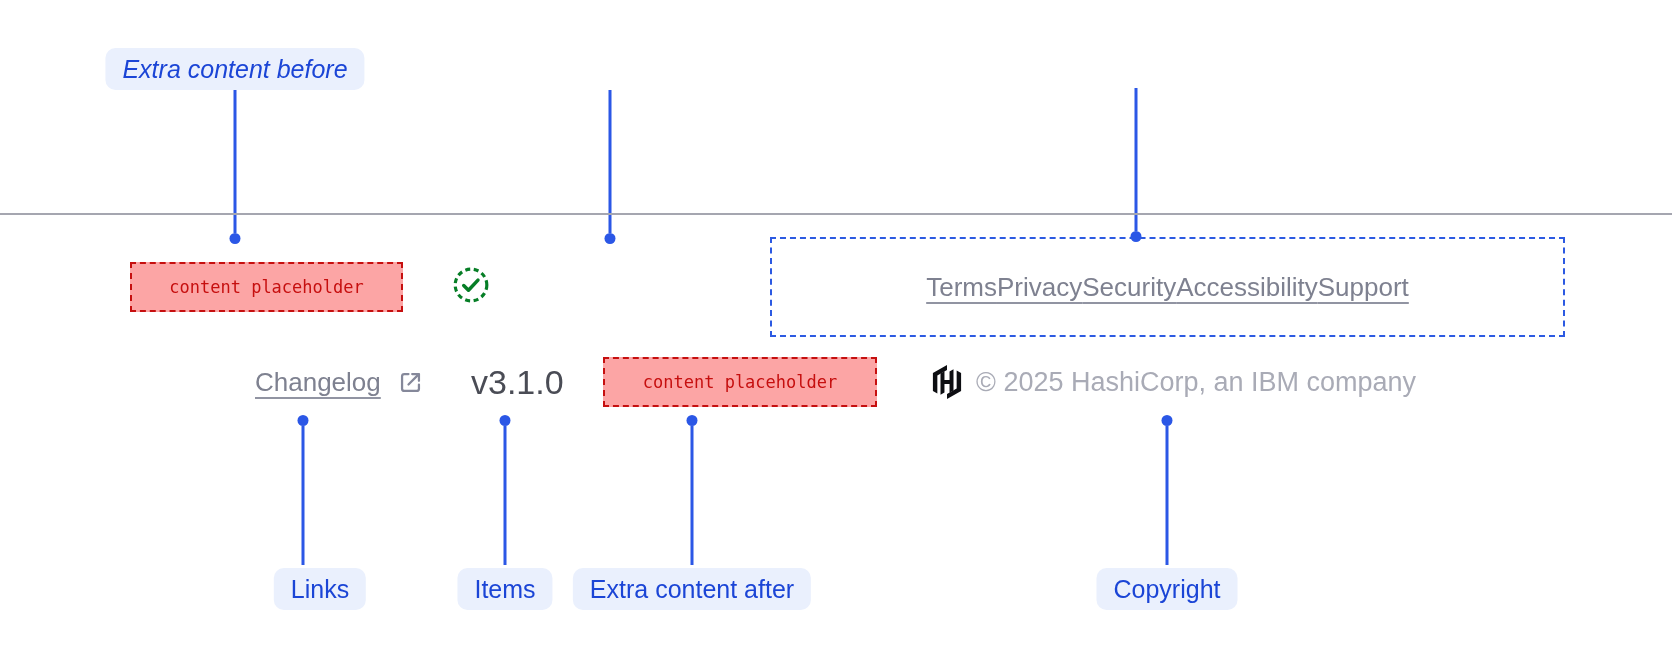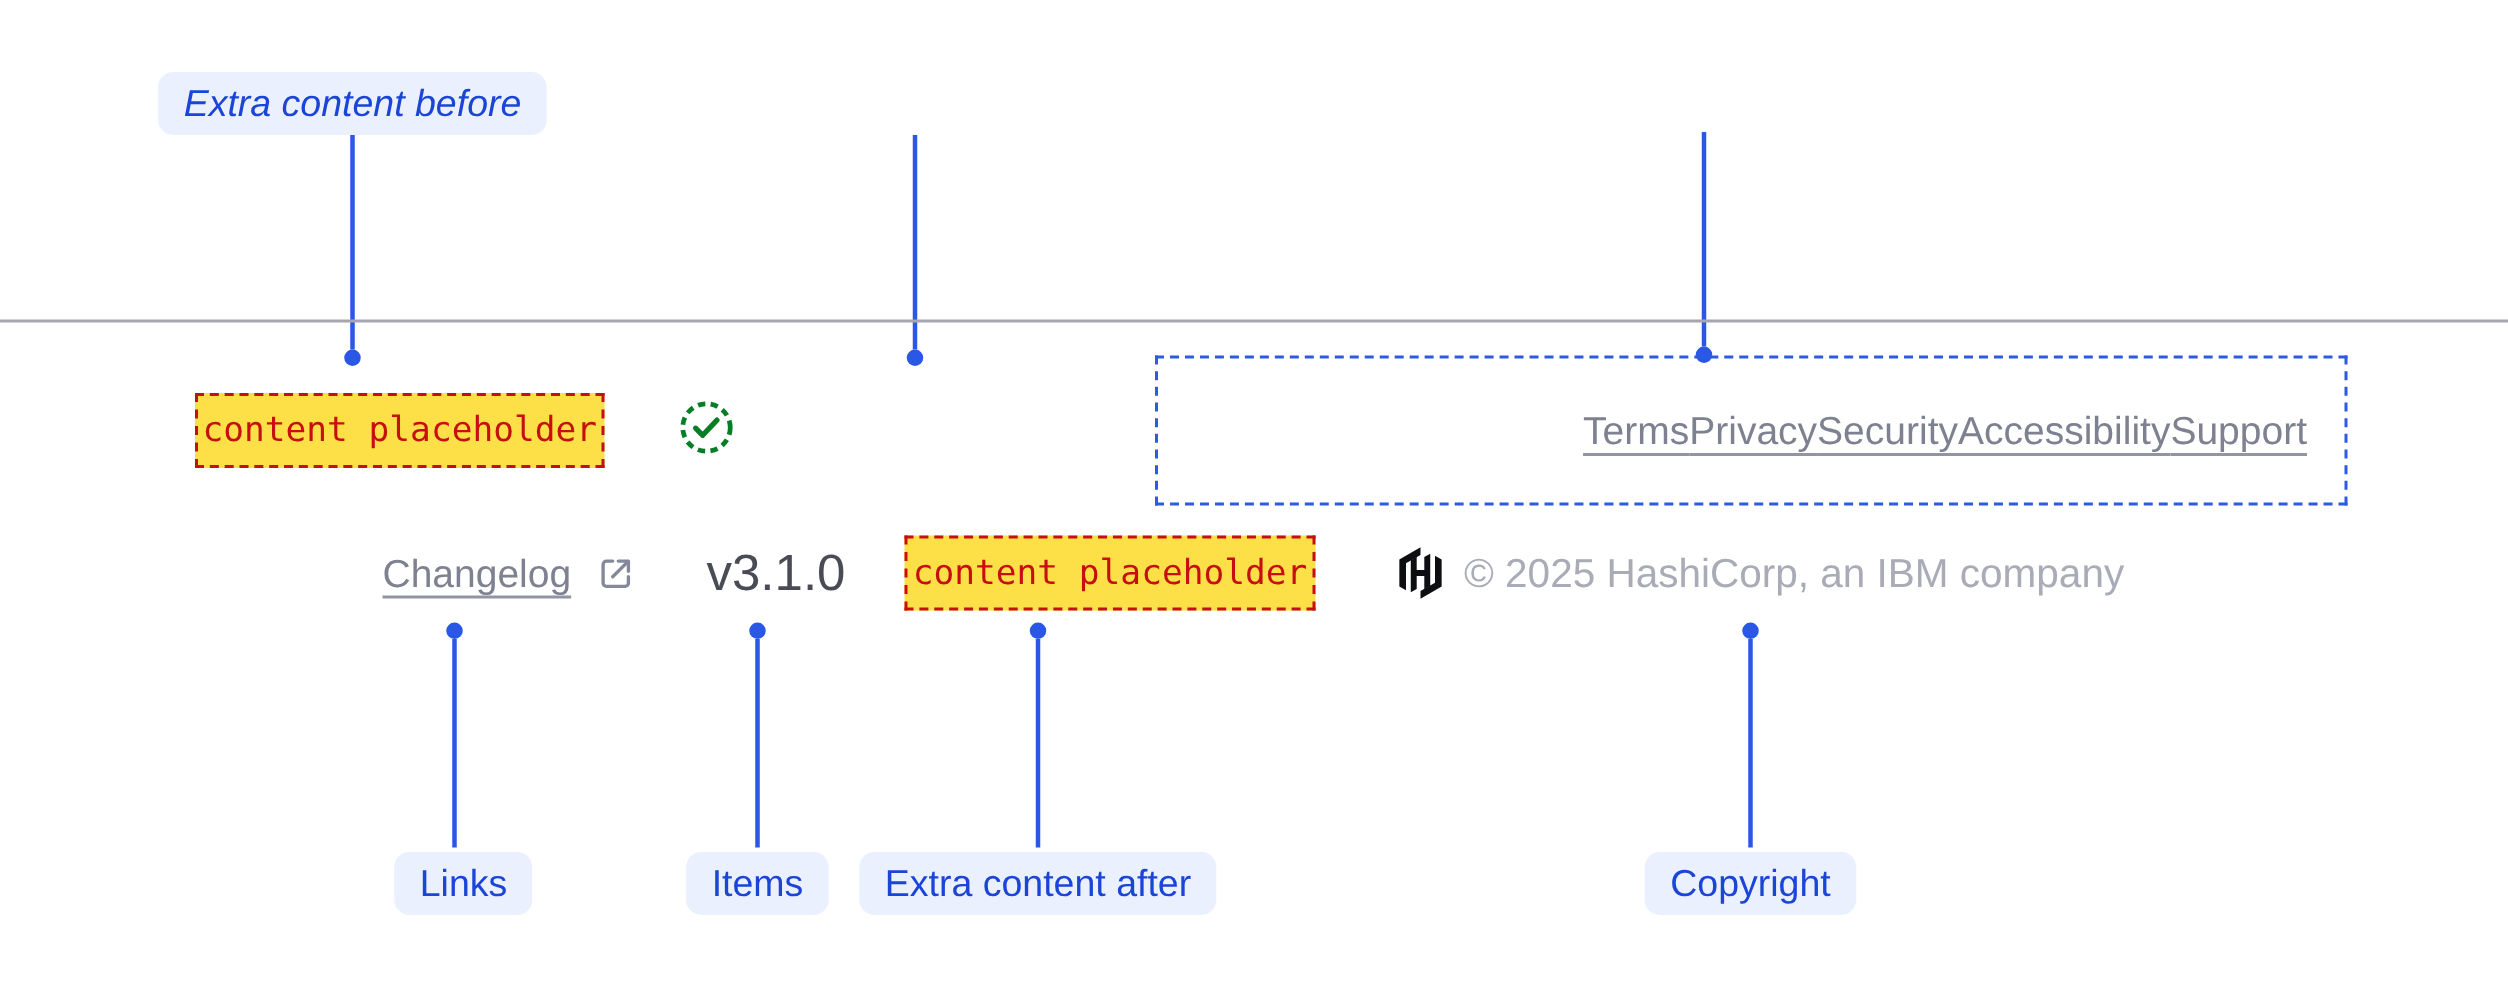--- a/index.html
+++ b/index.html
@@ -12,32 +12,32 @@
     position:absolute;transform:translateX(-50%);
     background:#eaf0fd;color:#1b45d6;font-size:25px;font-weight:500;
     line-height:30px;padding:6px 17px;border-radius:10px;white-space:nowrap;
   }
   .vline{position:absolute;width:3px;transform:translateX(-50%);background:#2b57e6;}
   .dot{position:absolute;width:11px;height:11px;border-radius:50%;transform:translateX(-50%);background:#2b57e6;}
   
   .divider{position:absolute;left:0;top:213px;width:1672px;height:2px;background:#a5a6b0;}
   .placeholder{
     position:absolute;display:flex;align-items:center;justify-content:center;
-    background:#fde047;border:2px dashed #c60f0f;box-sizing:border-box;
-    color:#c60f0f;font-family:"DejaVu Sans Mono", monospace;font-size:23px;white-space:nowrap;
+    background:#fca5a5;border:2px dashed #c60f0f;box-sizing:border-box;
+    color:#c60f0f;font-family:"DejaVu Sans Mono", monospace;font-size:17px;white-space:nowrap;
   }
   .status-group{position:absolute;display:flex;align-items:center;gap:13px;}
   .footer-link{
     color:#7e8190;font-size:26px;font-weight:500;text-decoration:underline;
     text-decoration-thickness:2px;text-underline-offset:6px;text-decoration-color:#9194a2;
     white-space:nowrap;cursor:pointer;
   }
   .legal-box{
     position:absolute;left:770px;top:237px;width:795px;height:100px;box-sizing:border-box;
-    border:2px dashed #2c5ae2;display:flex;align-items:center;justify-content:flex-end;
+    border:2px dashed #2c5ae2;display:flex;align-items:center;justify-content:center;
     padding:0 25px;
   }
   .row2-item{position:absolute;display:flex;align-items:center;}
   .version{color:#4a4c55;font-size:34px;}
   .copyright-text{color:#a9abb6;font-size:27px;white-space:nowrap;}
   .icon{display:inline-flex;align-items:center;justify-content:center;}
 </style>
 </head>
 <body>
 
@@ -102,21 +102,21 @@
       <path d="M7.9 6.6 L10.4 5.2 V10.7 H13.6 V5.3 L16.1 3.9 V17.4 L13.6 18.8 V13.3 H10.4 V18.7 L7.9 20.1 Z"></path>
     </svg>
   </div>
 
   <div class="row2-item copyright-text" style="left:976px;top:360px;height:44px;">
     <span>© 2025 HashiCorp, an IBM company</span>
   </div>
 
   <div class="dot" style="left:303px;top:415px;"></div>
   <div class="vline" style="left:303px;top:426px;height:139px;"></div>
-  <div class="pill" style="left:309px;top:568px;">Links</div>
+  <div class="pill" style="left:320px;top:568px;">Links</div>
 
   <div class="dot" style="left:505px;top:415px;"></div>
   <div class="vline" style="left:505px;top:426px;height:139px;"></div>
   <div class="pill" style="left:505px;top:568px;">Items</div>
 
   <div class="dot" style="left:692px;top:415px;"></div>
   <div class="vline" style="left:692px;top:426px;height:139px;"></div>
   <div class="pill" style="left:692px;top:568px;">Extra content after</div>
 
   <div class="dot" style="left:1167px;top:415px;"></div>

